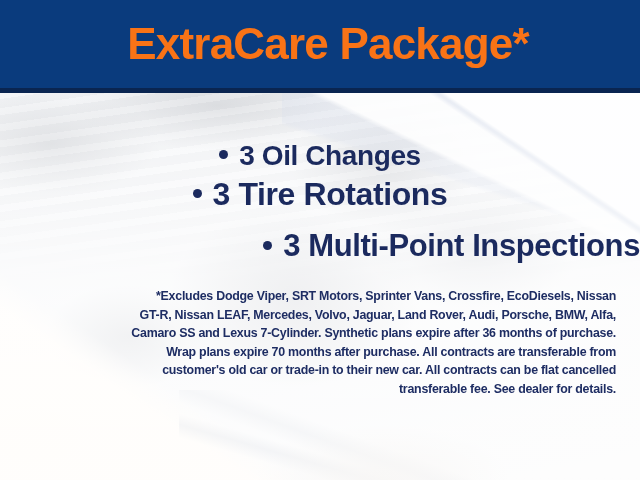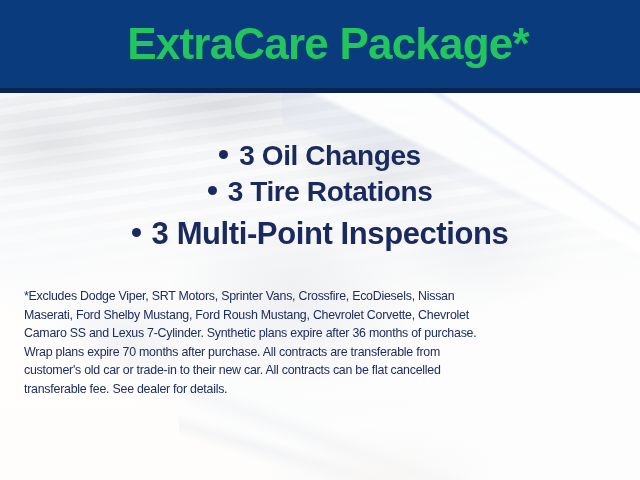--- a/index.html
+++ b/index.html
@@ -83,21 +83,21 @@
     background:#0a3b7d;
     z-index:6;
   }
   .header::after {
     content:""; position:absolute; left:0; right:0; bottom:0; height:5px;
     background:#0a2551;
   }
   .header-title {
     position:absolute; left:16px; right:0; top:17px;
     text-align:center;
-    color:#22c55e;
+    color:#f97316;
     font-size:44px;
     font-weight:bold;
     letter-spacing:-0.8px;
     line-height:54px;
     white-space:nowrap;
   }
 
   
   .bullets {
     position:absolute; left:0; right:0; top:140px;
@@ -113,31 +113,31 @@
   }
   .bullet-line .dot {
     display:inline-block;
     width:9px; height:9px;
     border-radius:50%;
     background:#1b2a5e;
     vertical-align:0.22em;
     margin-right:11px;
   }
   .b1 { font-size:28px; }
-  .b2 { font-size:28px; margin-top:4px; }
-  .b3 { font-size:31px; margin-top:8px; }
+  .b2 { font-size:32px; margin-top:4px; }
+  .b3 { font-size:31px; margin-top:16px;text-align:right; }
 
   
   .fineprint {
     position:absolute; left:24px; right:24px; top:287px;
     z-index:5;
-    text-align:left;
+    text-align:right;
     color:#1e2d63;
     font-size:12.4px;
-    font-weight:normal;
+    font-weight:bold;
     line-height:18.6px;
     letter-spacing:-0.25px;
   }
   .fineprint p { white-space:nowrap; }
 </style>
 </head>
 <body>
 
 <div id="ad">
 
@@ -160,20 +160,20 @@
     <div class="bullet-line b2">
       <span class="dot"></span><span>3 Tire Rotations</span>
     </div>
     <div class="bullet-line b3">
       <span class="dot"></span><span>3 Multi-Point Inspections</span>
     </div>
   </div>
 
   <div class="fineprint">
     <p>*Excludes Dodge Viper, SRT Motors, Sprinter Vans, Crossfire, EcoDiesels, Nissan</p>
-    <p>Maserati, Ford Shelby Mustang, Ford Roush Mustang, Chevrolet Corvette, Chevrolet</p>
+    <p>GT-R, Nissan LEAF, Mercedes, Volvo, Jaguar, Land Rover, Audi, Porsche, BMW, Alfa,</p>
     <p>Camaro SS and Lexus 7-Cylinder. Synthetic plans expire after 36 months of purchase.</p>
     <p>Wrap plans expire 70 months after purchase. All contracts are transferable from</p>
     <p>customer's old car or trade-in to their new car. All contracts can be flat cancelled</p>
     <p>transferable fee. See dealer for details.</p>
   </div>
 
 </div>
 
 </body></html>

